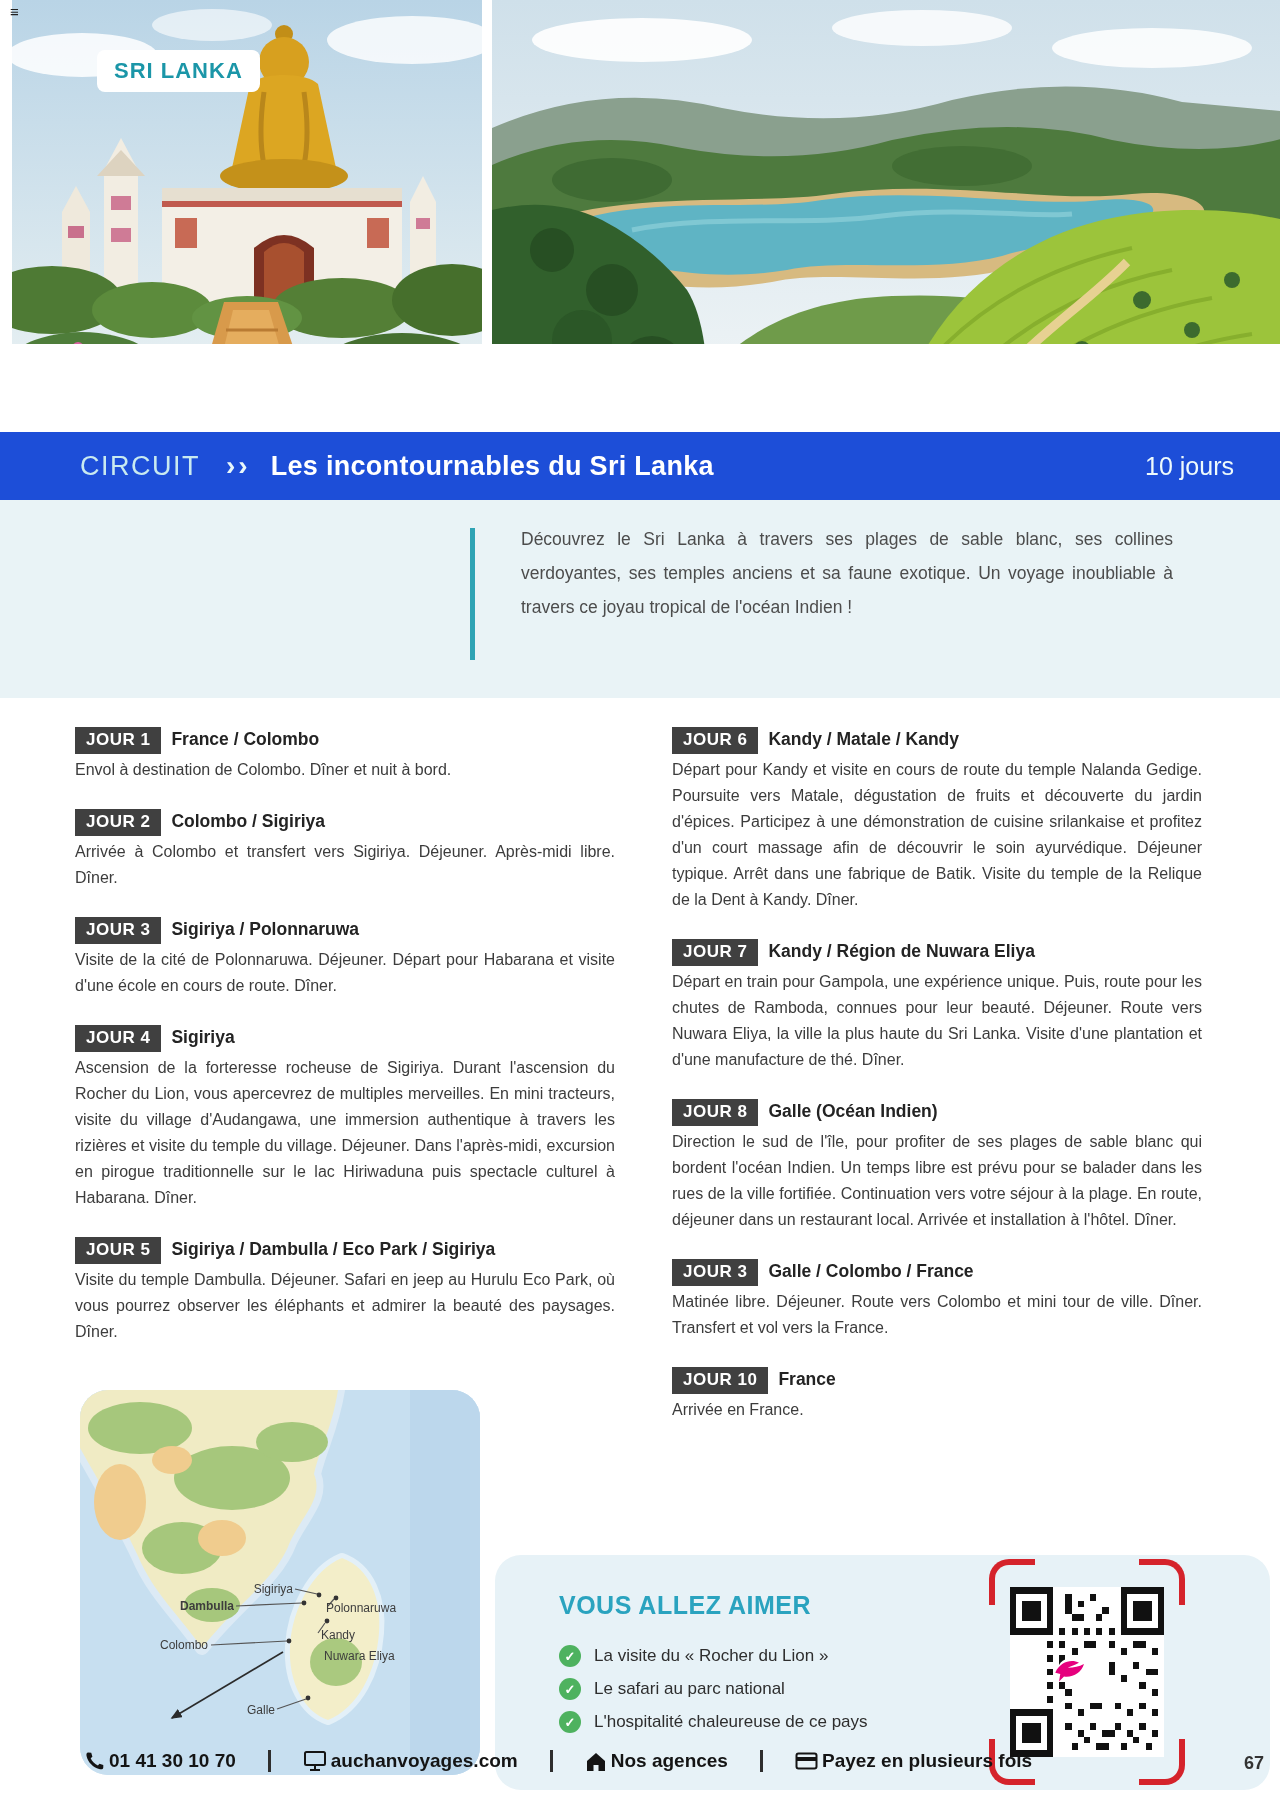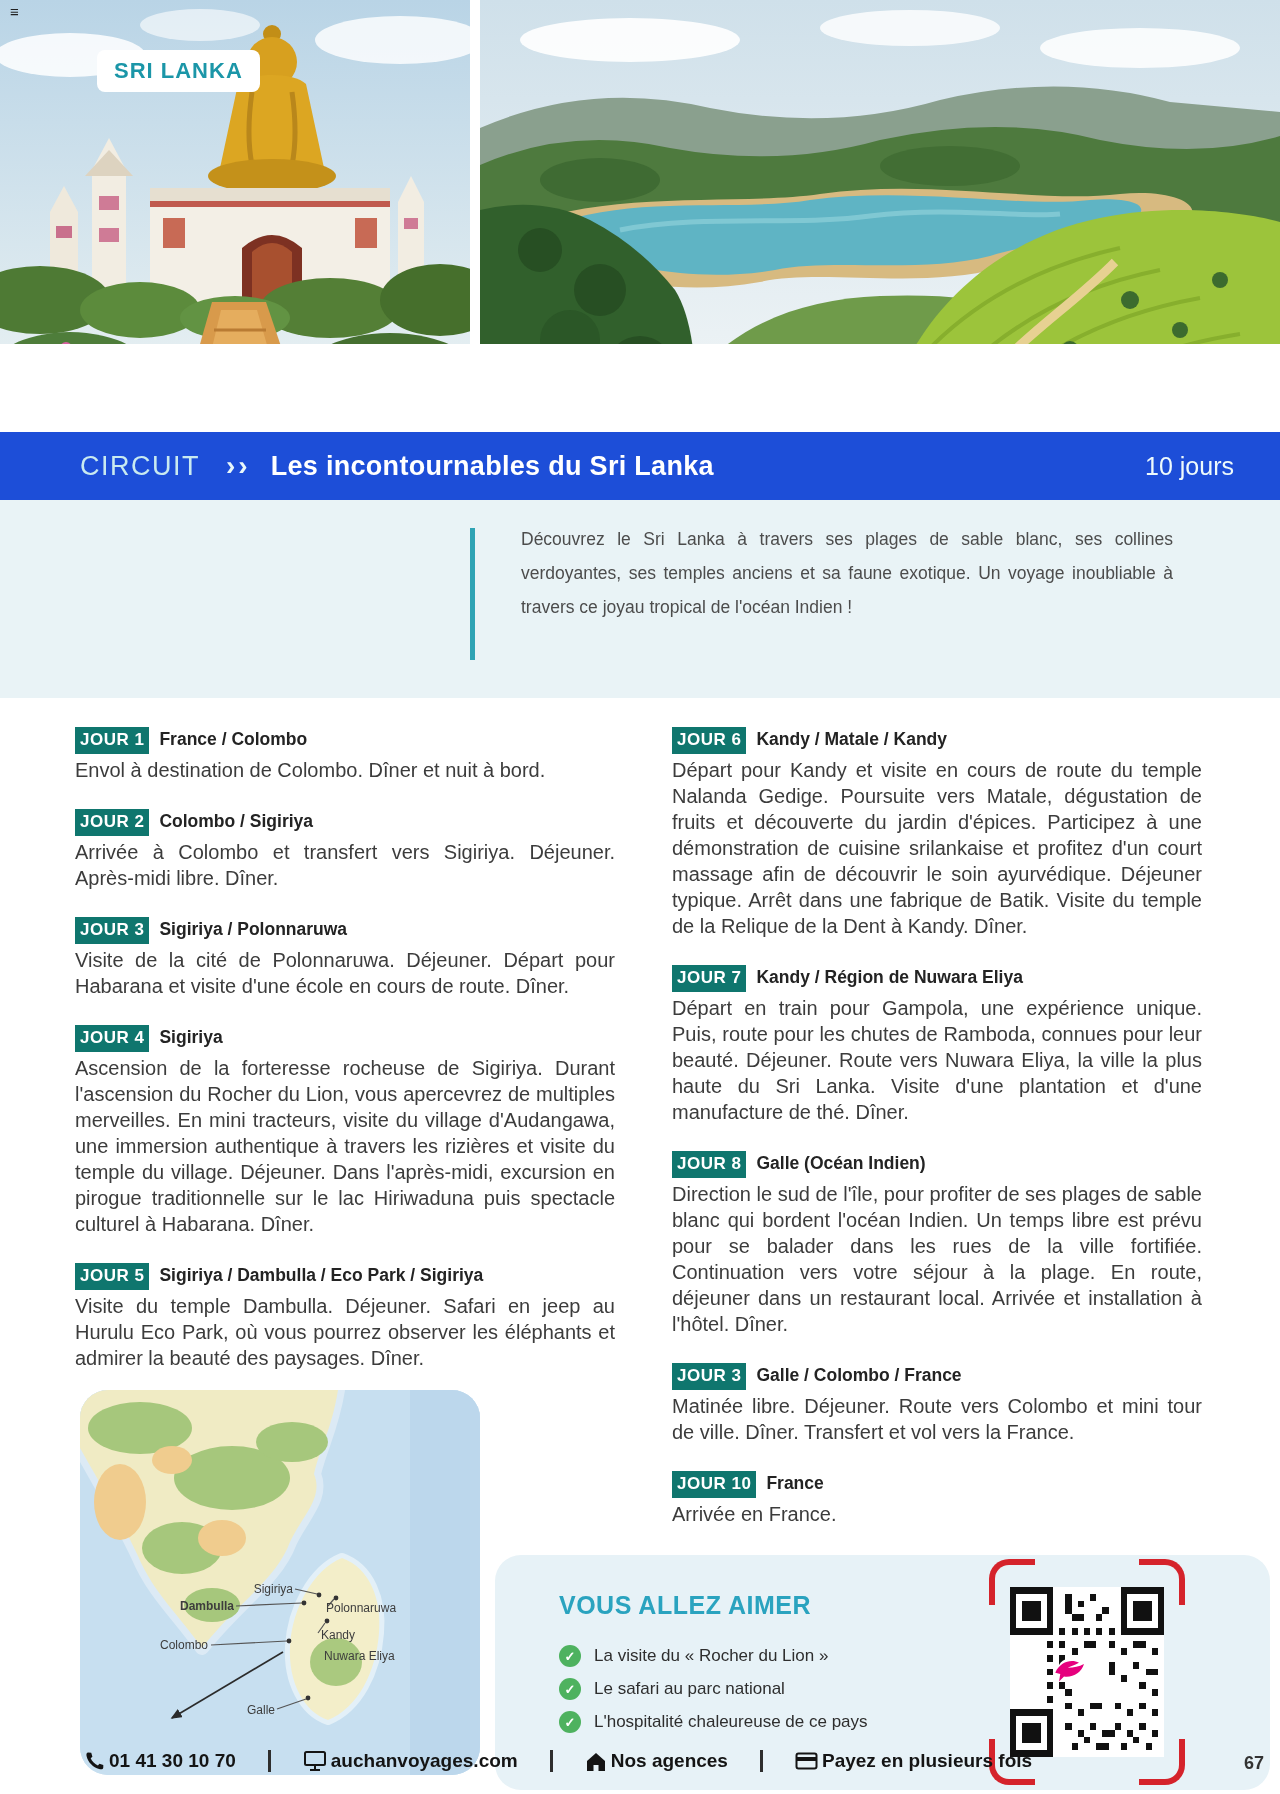--- a/index.html
+++ b/index.html
@@ -1,20 +1,20 @@
 <!DOCTYPE html>
 <html><head>
 <meta charset="utf-8">
 <style>
   html,body{margin:0;padding:0;background:#fff;}
   .page{position:relative;width:1280px;height:1794px;background:#ffffff;
         font-family:"Liberation Sans",sans-serif;overflow:hidden;}
 
   
-  .photo{position:absolute;top:0;height:344px;overflow:hidden;}
+  .photo{position:absolute;top:0;height:344px;overflow:hidden;padding-left:12px;}
   .photo-left{left:0;width:470px;}
   .photo-right{left:480px;width:800px;}
   .photo svg{display:block;}
   .menu-glyph{position:absolute;left:10px;top:4px;font-size:15px;color:#222;z-index:6;line-height:1;}
   .label-srilanka{position:absolute;left:97px;top:50px;background:#ffffff;border-radius:8px;
         padding:8px 17px;color:#1b96a8;font-weight:bold;font-size:22px;letter-spacing:1px;z-index:5;}
 
   
   .banner{position:absolute;left:0;top:432px;width:1280px;height:68px;background:#1d4ed8;
         display:flex;align-items:center;padding:0 46px 0 80px;box-sizing:border-box;color:#fff;}
@@ -32,24 +32,24 @@
   .divider{position:absolute;left:470px;top:28px;width:5px;height:132px;background:#2fa3b4;}
   .intro-text{position:absolute;left:521px;top:22px;width:652px;font-size:17.5px;line-height:34px;
         color:#4c4c4c;text-align:justify;}
 
   
   .col{position:absolute;top:727px;}
   .col-left{left:75px;width:540px;}
   .col-right{left:672px;width:530px;}
   .day{margin-bottom:26px;}
   .day-head{margin-bottom:3px;}
-  .day-badge{display:inline-block;background:#0f766e;color:#fff;font-weight:bold;font-size:17px;
-        padding:3px 5px 4px;letter-spacing:0.5px;}
+  .day-badge{display:inline-block;background:#404040;color:#fff;font-weight:bold;font-size:17px;
+        padding:3px 11px 4px;letter-spacing:0.5px;}
   .day-title{display:inline-block;margin-left:10px;font-size:17.5px;font-weight:bold;color:#232323;}
-  .day-body{font-size:20px;line-height:26px;color:#3c3c3c;text-align:justify;}
+  .day-body{font-size:16px;line-height:26px;color:#3c3c3c;text-align:justify;}
 
   
   .map-card{position:absolute;left:80px;top:1390px;width:400px;height:385px;border-radius:28px;
         overflow:hidden;background:#c7dff0;}
 
   
   .aimer-card{position:absolute;left:495px;top:1515px;width:775px;height:235px;background:#e7f2f7;
         border-radius:26px;margin-top:40px;}
   .aimer-title{position:absolute;left:64px;top:36px;font-size:25px;font-weight:bold;color:#2aa3bf;
         letter-spacing:0.5px;}

